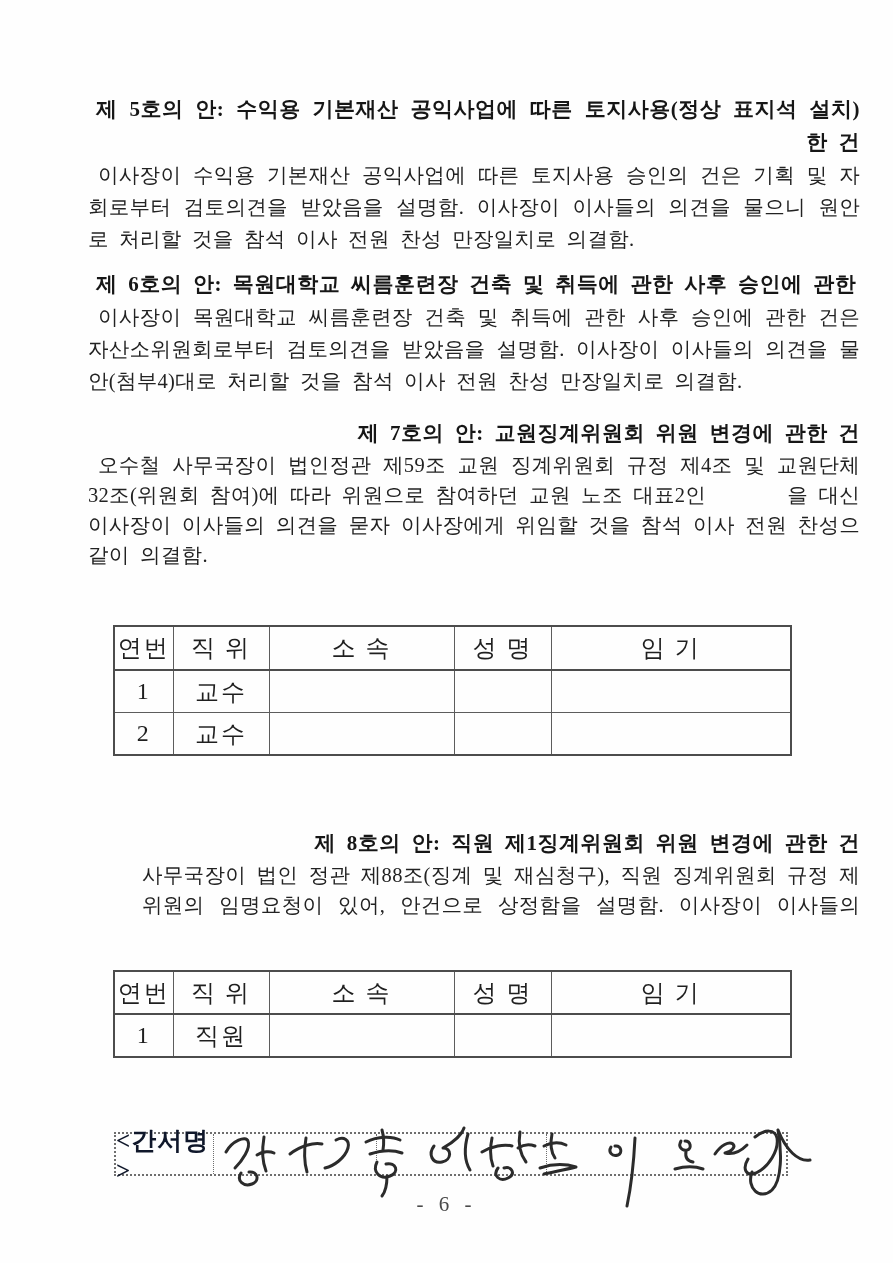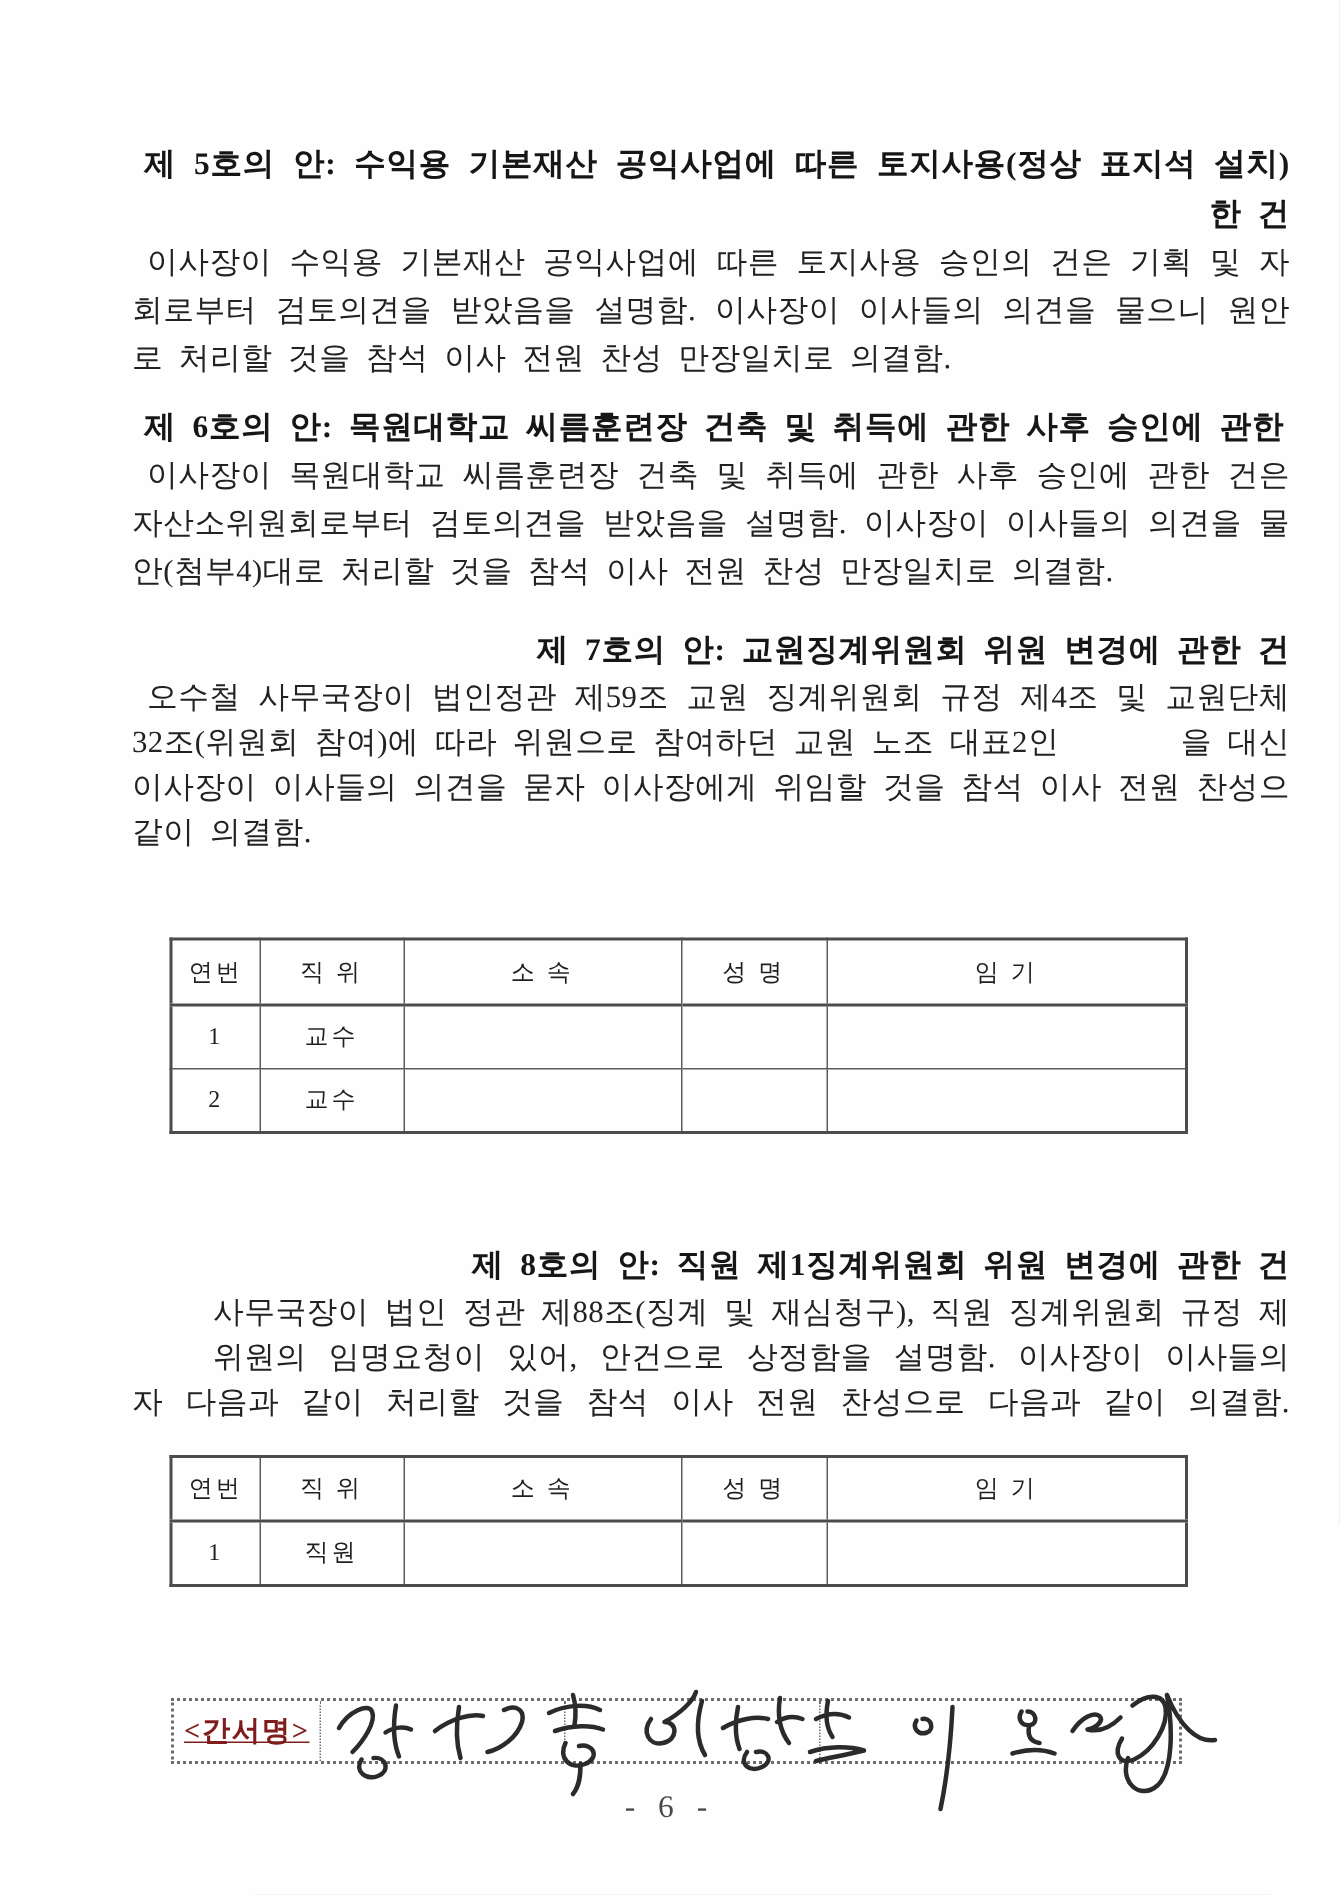--- a/index.html
+++ b/index.html
@@ -17,40 +17,40 @@
   .p30 .ln{height:30px; line-height:30px;}
   .jl{white-space:normal; text-align:justify; text-align-last:justify;}
   .ind{padding-left:10px;}
   .flexln{display:flex; justify-content:space-between; white-space:nowrap;gap:30px;}
   .flexln .seg{flex:0 0 auto;}
   .g1{flex:4.7 1 0;} .g2{flex:1 1 0;}
   .ind54{padding-left:54px;}
 
   table.mtable{
     position:absolute; left:113px; width:677px; border-collapse:collapse;
-    table-layout:fixed; font-size:16px; color:#1f1f1f;
+    table-layout:fixed; font-size:24px; color:#1f1f1f;
     border:2px solid #4c4c4c;
   }
   table.mtable td, table.mtable th{
     border:1px solid #5c5c5c; text-align:center; vertical-align:middle;
     font-weight:400; letter-spacing:2px; padding:0;
   }
   table.mtable th{border-bottom:2px solid #4c4c4c;}
   .t1 th{height:42px;} .t1 td{height:41px;}
   .t2 th{height:41px;} .t2 td{height:41px;}
 
   .sigstrip{
     position:absolute; left:114px; top:1132px; width:674px; height:44px;
     border:2px dotted #6e6e6e; box-sizing:border-box; display:flex;
   }
   .sigcell{border-right:1px dotted #6e6e6e; height:100%; box-sizing:border-box;}
   .sigcell.last{border-right:none;}
   .siglabel{
     width:98px; display:flex; align-items:center; justify-content:center;
-    font-size:19px; font-weight:700; letter-spacing:1px; color:#7f1d1d;text-decoration:underline;
+    font-size:25px; font-weight:700; letter-spacing:1px; color:#0f172a;
   }
   .w163{width:163px;} .w170{width:170px;} .wlast{flex:1;}
   .sigsvg{position:absolute; left:114px; top:1110px; pointer-events:none;}
   .sigsvg path{fill:none; stroke:#2b2b2b; stroke-width:3;
     stroke-linecap:round; stroke-linejoin:round;}
   .pageno{
     position:absolute; left:0; top:1192px; width:893px; text-align:center;
     font-size:21px; letter-spacing:5px; color:#4a4a4a;
     font-family:"Liberation Serif","DejaVu Serif",serif;
   }
@@ -116,21 +116,20 @@
       <td></td>
       <td></td>
     </tr>
   </tbody>
     </table>
 
   <div class="sec p30" style="top:827px;">
     <div class="tl">제 8호의 안: 직원 제1징계위원회 위원 변경에 관한 건</div>
     <div class="ln jl ind54">사무국장이 법인 정관 제88조(징계 및 재심청구), 직원 징계위원회 규정 제4조</div>
     <div class="ln jl ind54">위원의 임명요청이 있어, 안건으로 상정함을 설명함. 이사장이 이사들의 의견을 묻</div>
-    <div class="ln jl">자 다음과 같이 처리할 것을 참석 이사 전원 찬성으로 다음과 같이 의결함.</div>
   </div>
 
   <table class="mtable t2" style="top:970px;">
     <colgroup>
         <col style="width:59px">
         <col style="width:96px">
         <col style="width:185px">
         <col style="width:97px">
         <col style="width:240px">
       </colgroup>

